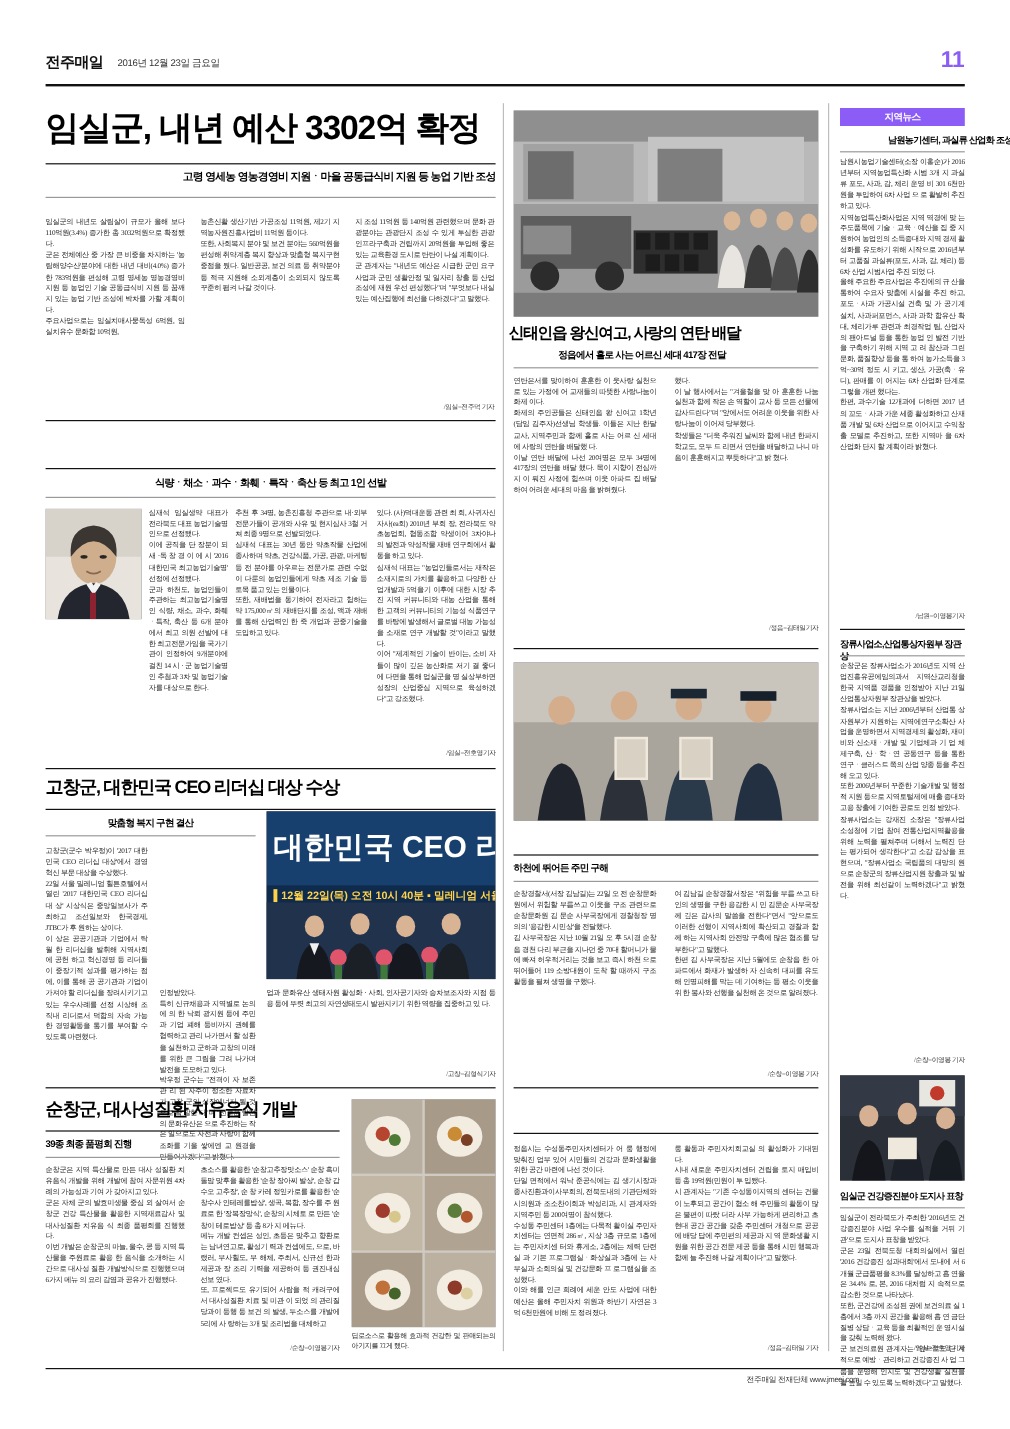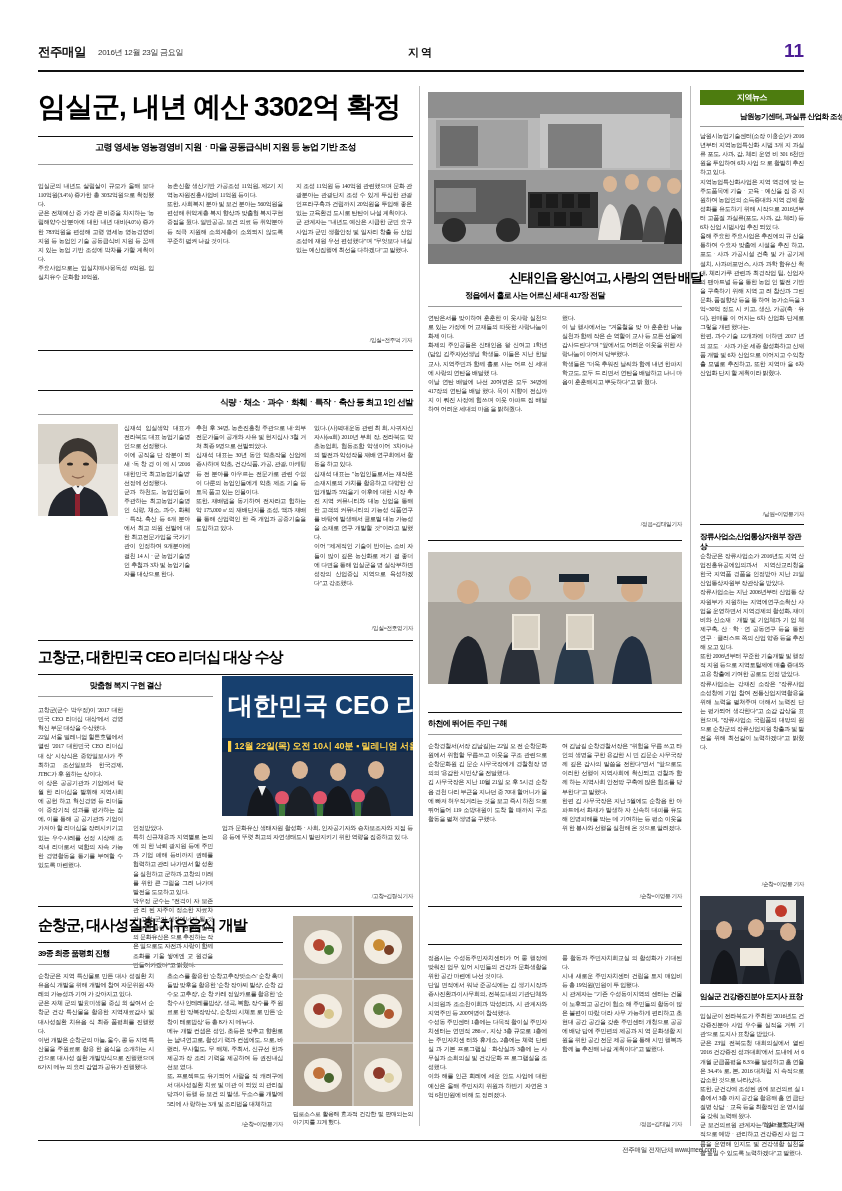--- a/index.html
+++ b/index.html
@@ -11,77 +11,76 @@
     position:relative;
     overflow:hidden;
   }
   .page{position:relative;width:754px;height:1191px;}
 
   
   .masthead{position:absolute;left:38px;top:44px;width:766px;height:26px;}
   .mast-left{position:absolute;left:0;top:0;font-family:"Liberation Sans",sans-serif;font-weight:bold;font-size:12.5px;letter-spacing:-0.5px;}
   .mast-date{position:absolute;left:60px;top:3px;font-family:"Liberation Sans",sans-serif;font-size:8px;color:#333;letter-spacing:-0.3px;}
   .mast-center{position:absolute;left:0;right:0;top:1px;text-align:center;font-family:"Liberation Sans",sans-serif;font-weight:bold;font-size:11px;letter-spacing:2px;}
-  .mast-page{position:absolute;right:0;top:-4px;font-family:"Liberation Sans",sans-serif;font-weight:bold;font-size:19px;color:#4c1d95;}
+  .mast-page{position:absolute;right:0;top:-4px;font-family:"Liberation Sans",sans-serif;font-weight:bold;font-size:19px;color:#8b5cf6;}
   .rule-top{position:absolute;left:38px;top:70px;width:766px;height:2px;background:#111;}
 
   
   .col{position:absolute;font-size:6.0px;line-height:1.52;text-align:justify;letter-spacing:-0.25px;color:#1a1a1a;}
   .hl{font-family:"Liberation Sans",sans-serif;font-weight:bold;letter-spacing:-1px;color:#000;}
   .sub{font-family:"Liberation Sans",sans-serif;font-weight:bold;letter-spacing:-0.6px;color:#000;}
   .byline{font-size:5.6px;text-align:right;color:#333;letter-spacing:-0.3px;}
   .cap{font-size:5.8px;line-height:1.45;letter-spacing:-0.3px;color:#222;}
   .hr{position:absolute;background:#111;}
   .hr-thin{position:absolute;background:#999;}
 
   
   .photo{position:absolute;overflow:hidden;background:#8d8d8d;}
   .photo svg{display:block;width:100%;height:100%;}
 
   
   .rail-head{position:absolute;font-family:"Liberation Sans",sans-serif;font-weight:bold;font-size:7.6px;letter-spacing:-0.6px;color:#000;}
-  .rail-tag{position:absolute;background:#4d7c0f;color:#fff;font-family:"Liberation Sans",sans-serif;font-weight:bold;font-size:8px;letter-spacing:-0.5px;text-align:center;padding:2px 0;}
+  .rail-tag{position:absolute;background:#8b5cf6;color:#fff;font-family:"Liberation Sans",sans-serif;font-weight:bold;font-size:8px;letter-spacing:-0.5px;text-align:center;padding:2px 0;}
 
   
   .footer-rule{position:absolute;left:38px;top:1140px;width:766px;height:1px;background:#111;}
   .footer-txt{position:absolute;right:38px;top:1146px;font-family:"Liberation Sans",sans-serif;font-size:6.5px;color:#333;letter-spacing:-0.3px;}
 
   .vrule{position:absolute;width:1px;background:#bdbdbd;}
 </style>
 </head>
 <body>
 
 <div class="page">
 
   <div class="masthead">
     <div class="mast-left">전주매일</div>
     <div class="mast-date">2016년 12월 23일 금요일</div>
-    <div class="mast-center">지역</div>
     <div class="mast-page">11</div>
   </div>
   <div class="rule-top"></div>
 
   <div class="col hl" style="left:38px;top:92px;width:375px;font-size:28px;line-height:1.1;text-align:left;">임실군, 내년 예산 3302억 확정</div>
   <div class="hr" style="left:38px;top:136px;width:375px;height:1px;"></div>
-  <div class="col sub" style="left:38px;top:142px;width:375px;font-size:9px;line-height:1.3;text-align:center;">고령 영세농 영농경영비 지원ㆍ마을 공동급식비 지원 등 농업 기반 조성</div>
+  <div class="col sub" style="left:38px;top:142px;width:375px;font-size:9px;line-height:1.3;text-align:right;">고령 영세농 영농경영비 지원ㆍ마을 공동급식비 지원 등 농업 기반 조성</div>
   <div class="hr-thin" style="left:38px;top:164px;width:375px;height:1px;"></div>
 
   <div class="col" style="left:38px;top:182px;width:116px;height:200px;white-space:pre-wrap;">임실군의 내년도 살림살이 규모가 올해 보다 110억원(3.4%) 증가한 총 3032억원으로 확정됐다.
 군은 전체예산 중 가장 큰 비중을 차지하는 '농림해양수산'분야에 대한 내년 대비(4.0%) 증가한 783억원을 편성해 고령 영세농 영농경영비 지원 등 농업인 기술 공동급식비 지원 등 꿈깨지 있는 농업 기반 조성에 박차를 가할 계획이다.
 주요사업으로는 임실치매사뭉독성 6억원, 임실치유수 문화합 10억원,</div>
   <div class="col" style="left:167px;top:182px;width:116px;height:200px;white-space:pre-wrap;">농촌신활 생산기반 가공조성 11억원, 제2기 지역농자원진흥사업비 11억원 등이다.
 또한, 사회복지 분야 및 보건 분야는 560억원을 편성해 취약계층 복지 향상과 맞춤형 복지구현 중점을 뒀다. 일반공공, 보건 의료 등 취약분야 등 적극 지원해 소외계층이 소외되지 않도록 꾸준히 폄켜 나갈 것이다.</div>
   <div class="col" style="left:296px;top:182px;width:116px;height:200px;white-space:pre-wrap;">지 조성 11억원 등 140억원 관련했으며 문화 관광분야는 관광단지 조성 수 있게 투심한 관광 인프라구축과 건립까지 20억원을 투입해 좋은 있는 교육환경 도시로 탄탄이 나설 계획이다.
 군 관계자는 "내년도 예산은 시급한 군민 요구 사업과 군민 생활안정 및 일자리 창출 등 산업 조성에 재원 우선 편성했다"며 "무엇보다 내실 있는 예산집행에 최선을 다하겠다"고 말했다.</div>
   <div class="col byline" style="left:296px;top:336px;width:116px;">/임실=전주덕 기자</div>
 
   <div class="hr" style="left:38px;top:350px;width:375px;height:1px;"></div>
 
   <div class="hr" style="left:38px;top:390px;width:375px;height:1px;"></div>
-  <div class="col sub" style="left:38px;top:396px;width:375px;font-size:8.5px;text-align:right;">식량ㆍ채소ㆍ과수ㆍ화훼ㆍ특작ㆍ축산 등 최고 1인 선발</div>
+  <div class="col sub" style="left:38px;top:396px;width:375px;font-size:8.5px;text-align:center;">식량ㆍ채소ㆍ과수ㆍ화훼ㆍ특작ㆍ축산 등 최고 1인 선발</div>
   <div class="hr-thin" style="left:38px;top:414px;width:375px;height:1px;"></div>
 
   <div class="photo" style="left:38px;top:424px;width:80px;height:92px;">
     <svg viewBox="0 0 80 92" preserveAspectRatio="none">
       <rect width="80" height="92" fill="#e8e4dd"></rect>
       <rect y="0" width="80" height="40" fill="#d8d3ca"></rect>
       <ellipse cx="40" cy="40" rx="19" ry="23" fill="#cfae8e"></ellipse>
       <path d="M21 40 q19 -26 38 0 q2 -24 -19 -26 q-21 2 -19 26z" fill="#3b3632"></path>
       <ellipse cx="32" cy="40" rx="3" ry="1.6" fill="#2a2522"></ellipse>
       <ellipse cx="48" cy="40" rx="3" ry="1.6" fill="#2a2522"></ellipse>
@@ -242,21 +241,21 @@
         <ellipse cx="204" cy="90" rx="7" ry="8" fill="#d9b696"></ellipse>
         <path d="M192 148 q4 -34 12 -36 q10 2 12 36z" fill="#3b3b3b"></path>
         <ellipse cx="226" cy="92" rx="7" ry="8" fill="#d9b696"></ellipse>
         <path d="M214 150 q4 -34 12 -36 q10 2 12 36z" fill="#4b4b4b"></path>
         <ellipse cx="246" cy="94" rx="7" ry="8" fill="#d9b696"></ellipse>
         <path d="M236 152 q4 -34 10 -36 q9 2 10 36z" fill="#2f2f2f"></path>
       </g>
       <rect y="152" width="254" height="20" fill="#7b7b7b"></rect>
     </svg>
   </div>
-  <div class="col hl" style="left:448px;top:270px;width:254px;font-size:13px;line-height:1.2;text-align:right;">신태인읍 왕신여고, 사랑의 연탄 배달</div>
+  <div class="col hl" style="left:424px;top:270px;width:254px;font-size:13px;line-height:1.2;text-align:left;">신태인읍 왕신여고, 사랑의 연탄 배달</div>
   <div class="col sub" style="left:408px;top:290px;width:254px;font-size:8px;text-align:center;">정읍에서 홀로 사는 어르신 세대 417장 전달</div>
   <div class="hr-thin" style="left:428px;top:306px;width:254px;height:1px;"></div>
   <div class="col" style="left:428px;top:314px;width:119px;height:230px;white-space:pre-wrap;">연탄은서를 맞이하여 훈훈한 이 웃사랑 실천으로 있는 가정에 어 교재들의 따뜻한 사랑나눔이 화제 이다.
 화제의 주인공들은 신태인읍 왕 신여고 1학년(담임 김주자)선생님 학생들. 이들은 지난 한달 교사, 지역주민과 함께 홀로 사는 어르 신 세대에 사랑의 연탄을 배달했 다.
 이날 연탄 배달에 나선 20여명은 모두 34명에 417장의 연탄을 배달 했다. 목이 지향이 전심까지 이 뤄진 사정에 힘쓰며 이웃 아파트 집 배달하여 어려운 세대의 마음 을 밝혀줬다.</div>
   <div class="col" style="left:562px;top:314px;width:120px;height:230px;white-space:pre-wrap;">했다.
 이 날 행사에서는 "겨울철을 맞 아 훈훈한 나눔 실천과 함께 작은 손 역할이 교사 등 모든 선물에 감사드린다"며 "앞에서도 어려운 이웃을 위한 사랑나눔이 이어져 당부했다.
 학생들은 "더욱 추워진 날씨와 함께 내년 한파지 학교도, 모두 드 리면서 연탄을 배달하고 나니 마 음이 훈훈해지고 뿌듯하다"고 밝 혔다.</div>
   <div class="col byline" style="left:562px;top:520px;width:120px;">/정읍=김태일기자</div>
 

